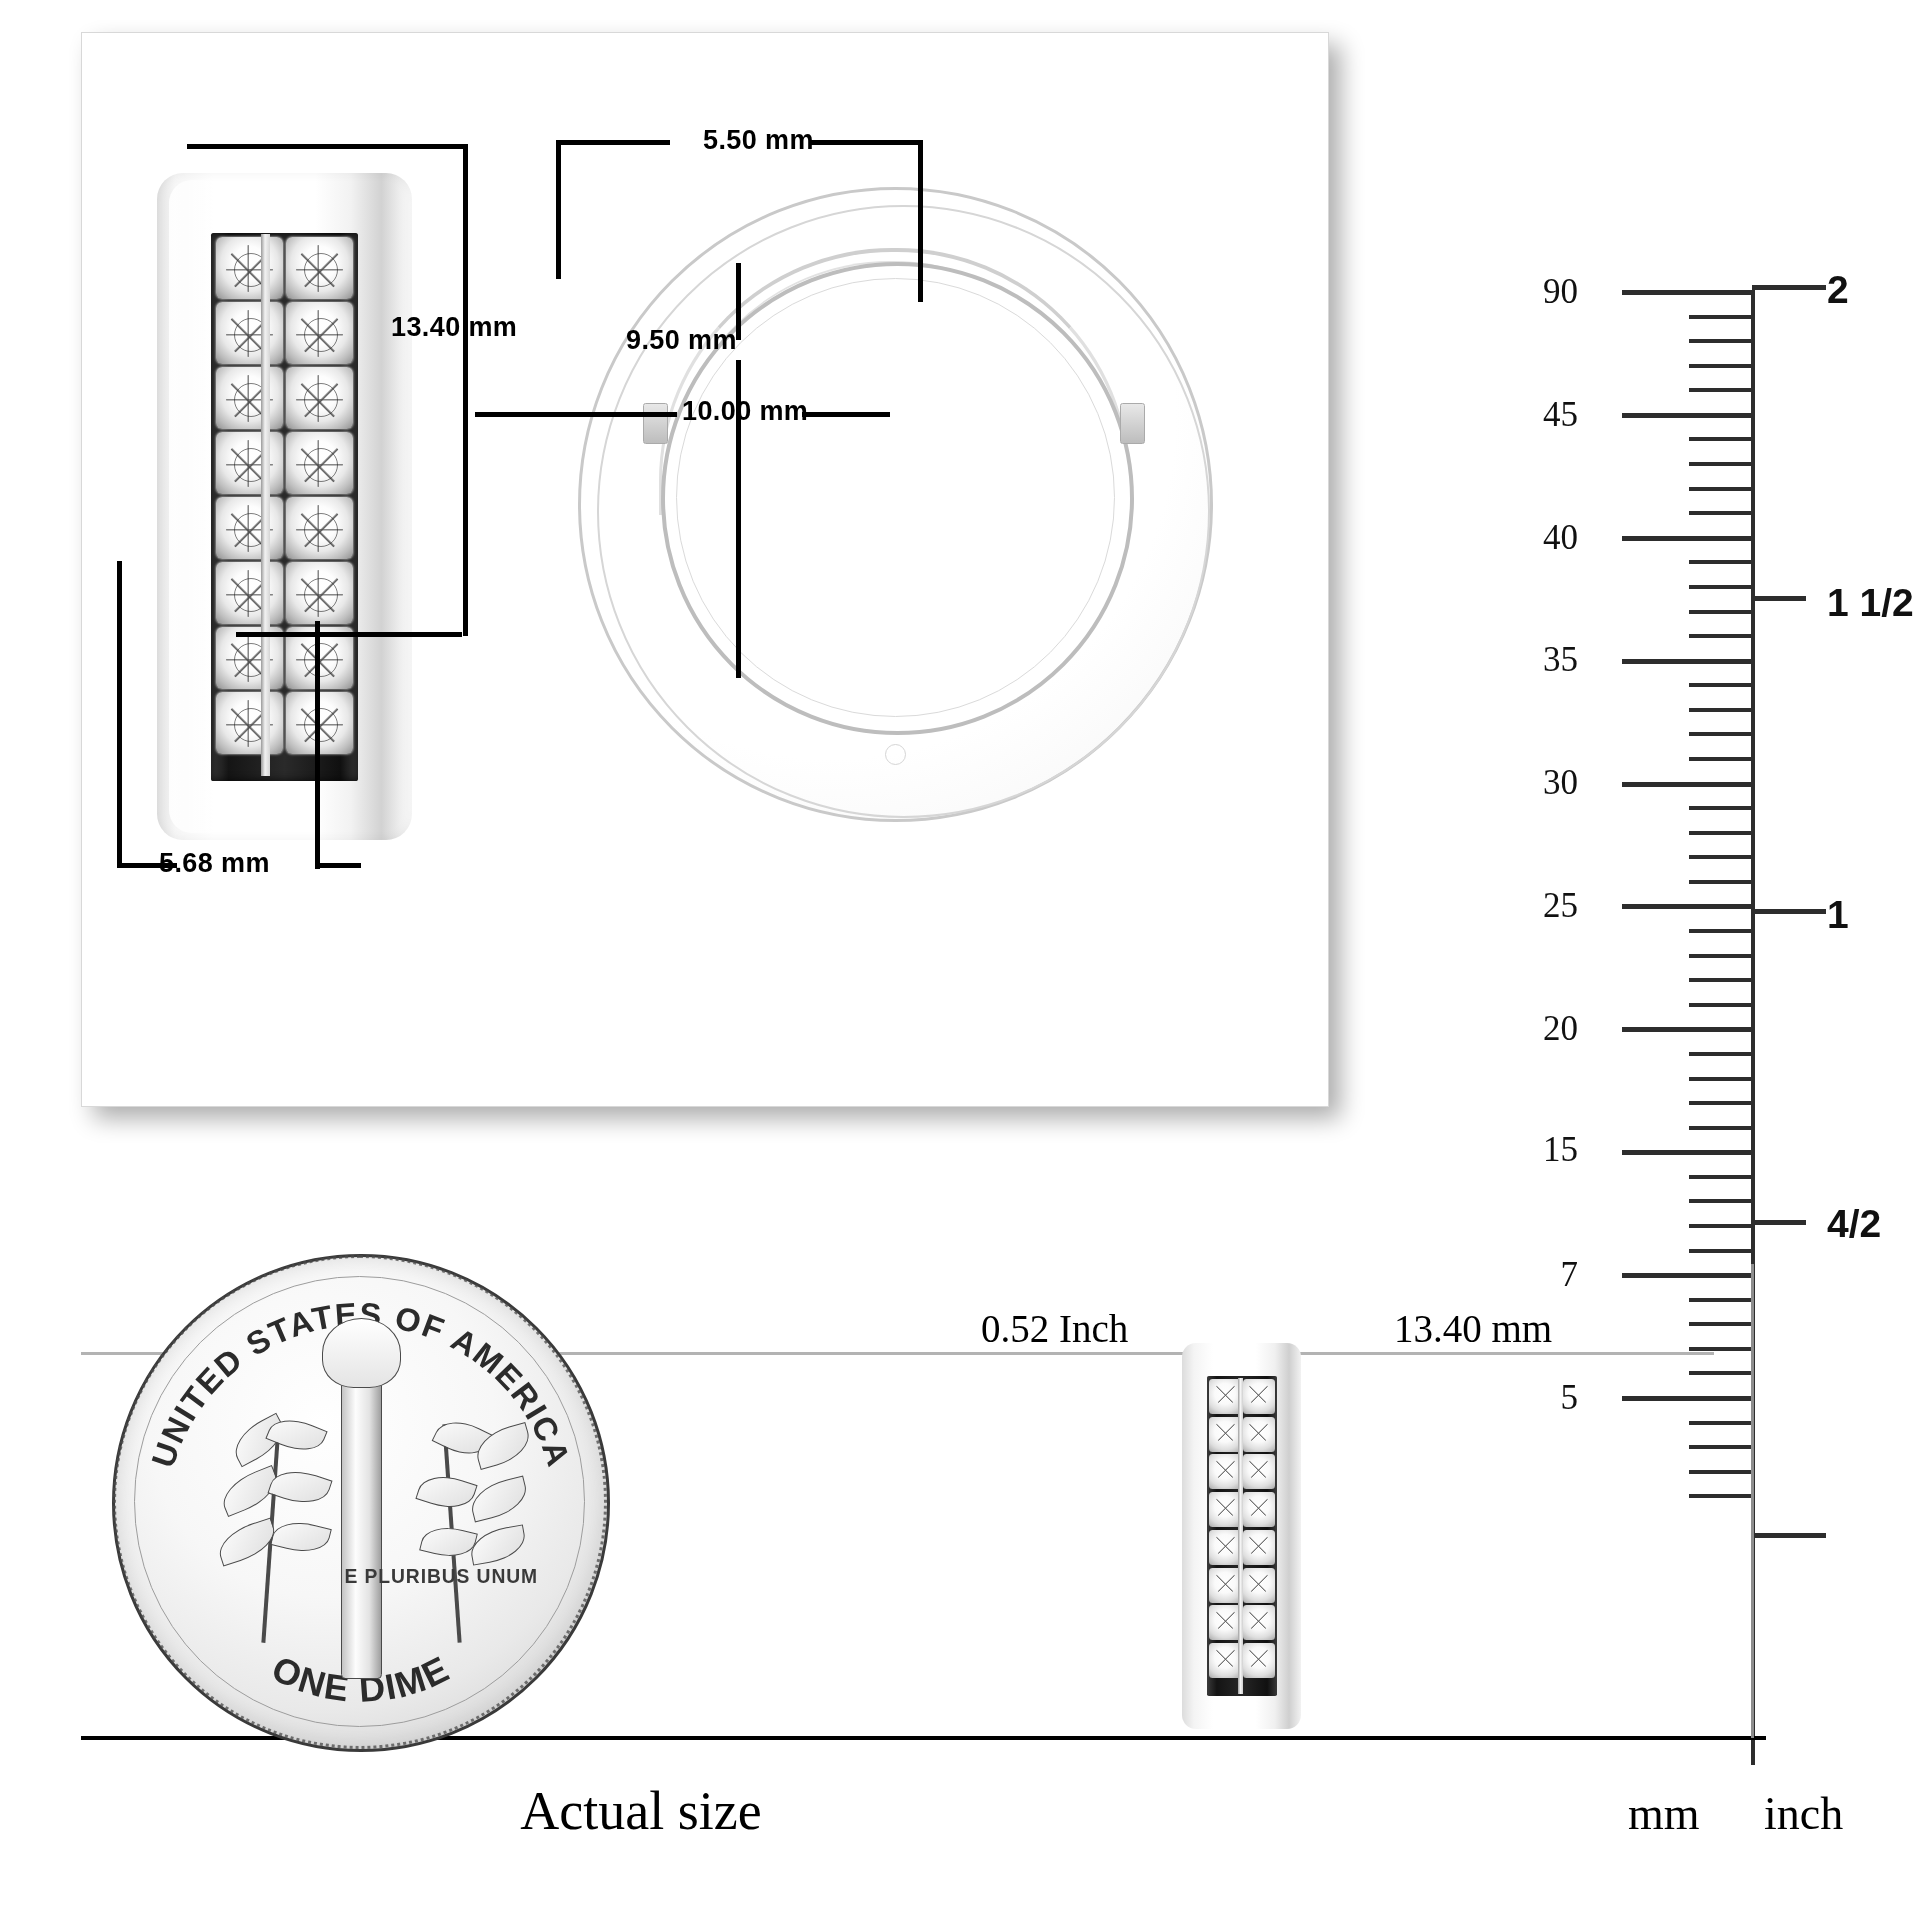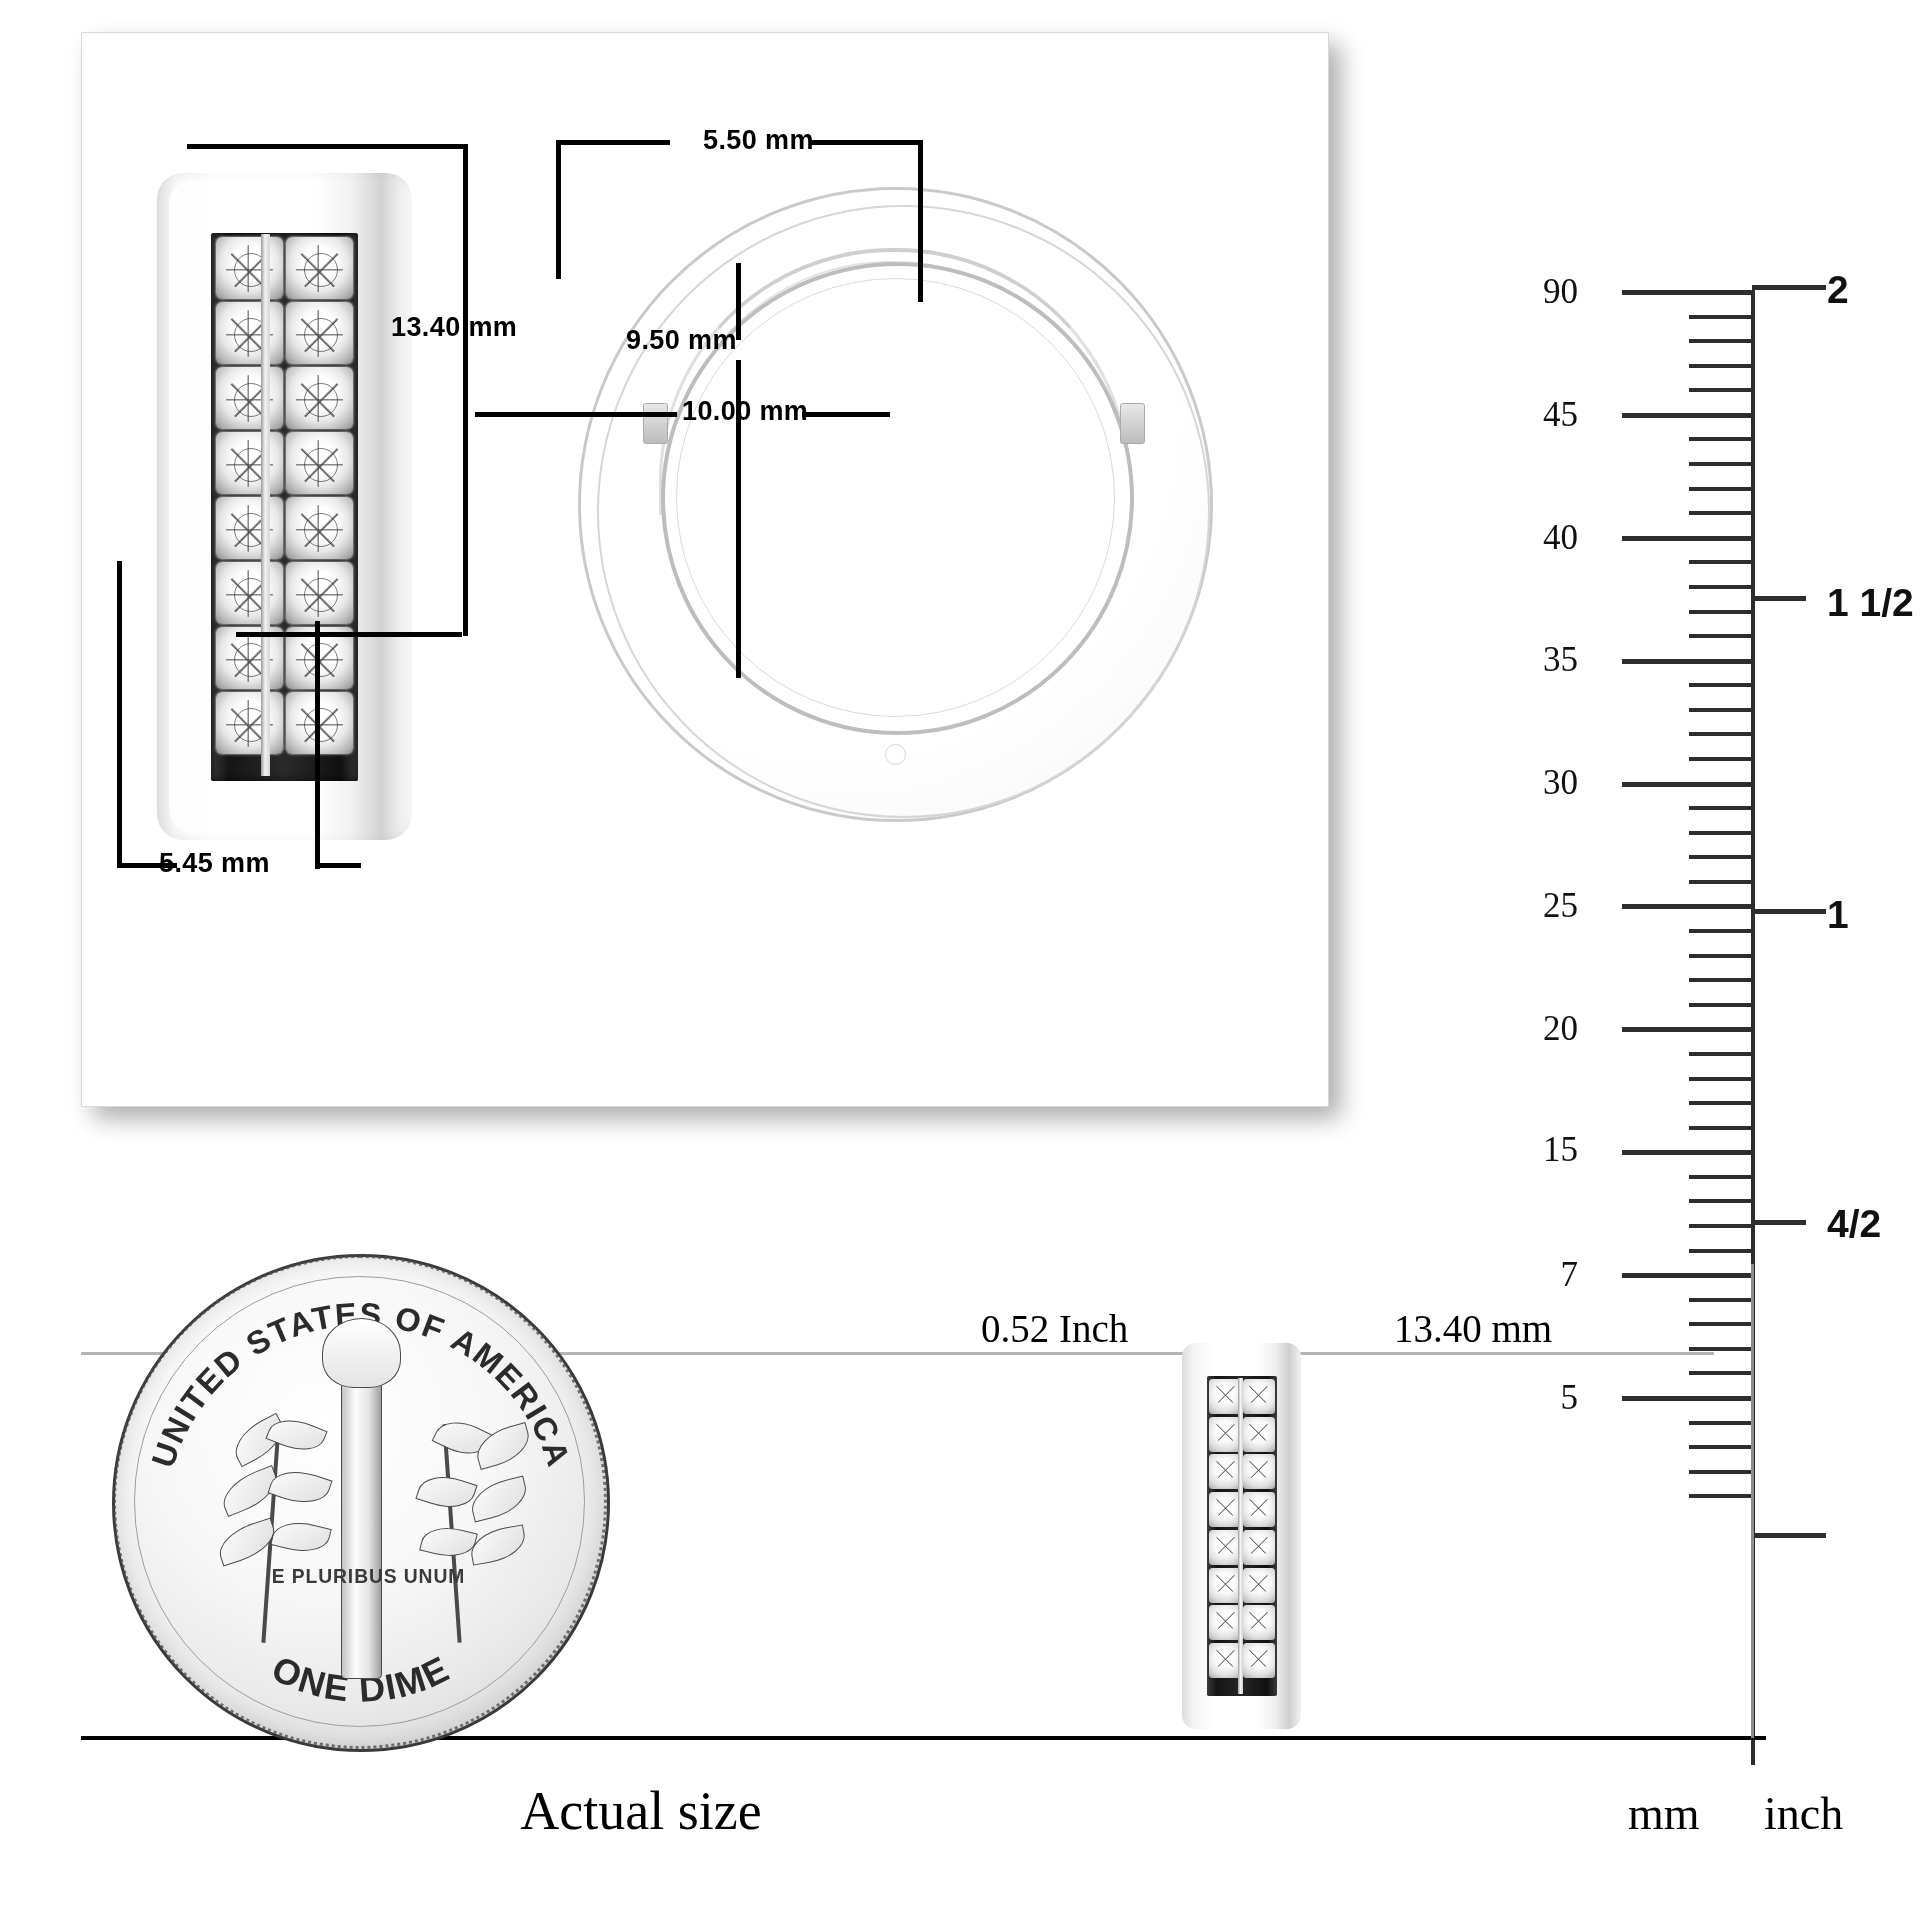--- a/index.html
+++ b/index.html
@@ -176,21 +176,21 @@
     position:absolute;left:207px;top:61px;width:77px;height:68px;
     border:1.8px solid #4a4a4a;border-radius:50% 50% 40% 40%;
     background:linear-gradient(180deg,#fff,#e4e4e4);
   }
   .branch{position:absolute;width:3.5px;background:#4a4a4a;}
   .leaf{
     position:absolute;border:1.8px solid #4a4a4a;border-radius:70% 0 70% 0;
     background:linear-gradient(135deg,#fdfdfd,#dedede);
   }
   .motto{
-    position:absolute;left:76px;top:309px;width:355px;text-align:center;
+    position:absolute;left:68px;top:309px;width:355px;text-align:right;
     font-family:"Liberation Sans", sans-serif;font-weight:bold;font-size:19.3px;
     color:#3a3a3a;letter-spacing:0.9px;
   }
 
   
   #small-earring{position:absolute;left:1182px;top:1343px;width:119px;height:386px;}
   #small-earring .body{
     position:absolute;left:0;top:0;width:119px;height:386px;border-radius:14px;
     background:linear-gradient(90deg,#dcdcdc 0%,#f4f4f4 10%,#ffffff 26%,#ffffff 62%,
       #f0f0f0 78%,#cfcfcf 90%,#f2f2f2 100%);
@@ -252,21 +252,21 @@
 
   <div class="dl h" style="left:105px;top:111px;width:281px;"></div>
   <div class="dl v" style="left:381px;top:111px;height:492px;"></div>
   <div class="dl h" style="left:154px;top:599px;width:226px;"></div>
   <div class="dim-label" style="left:309px;top:279px;">13.40 mm</div>
 
   <div class="dl v" style="left:35px;top:528px;height:307px;"></div>
   <div class="dl v" style="left:233px;top:588px;height:248px;"></div>
   <div class="dl h" style="left:35px;top:830px;width:60px;"></div>
   <div class="dl h" style="left:233px;top:830px;width:46px;"></div>
-  <div class="dim-label" style="left:77px;top:815px;">5.45 mm</div>
+  <div class="dim-label" style="left:77px;top:815px;">5.68 mm</div>
 
   <div id="front-view">
     <div class="ring-outer"></div>
     <div class="ring-outer2"></div>
     <div class="arc-band"></div>
     <div class="arc-band2"></div>
     <div class="ring-inner"></div>
     <div class="ring-inner2"></div>
     <div class="hinge l"></div>
     <div class="hinge r"></div>

